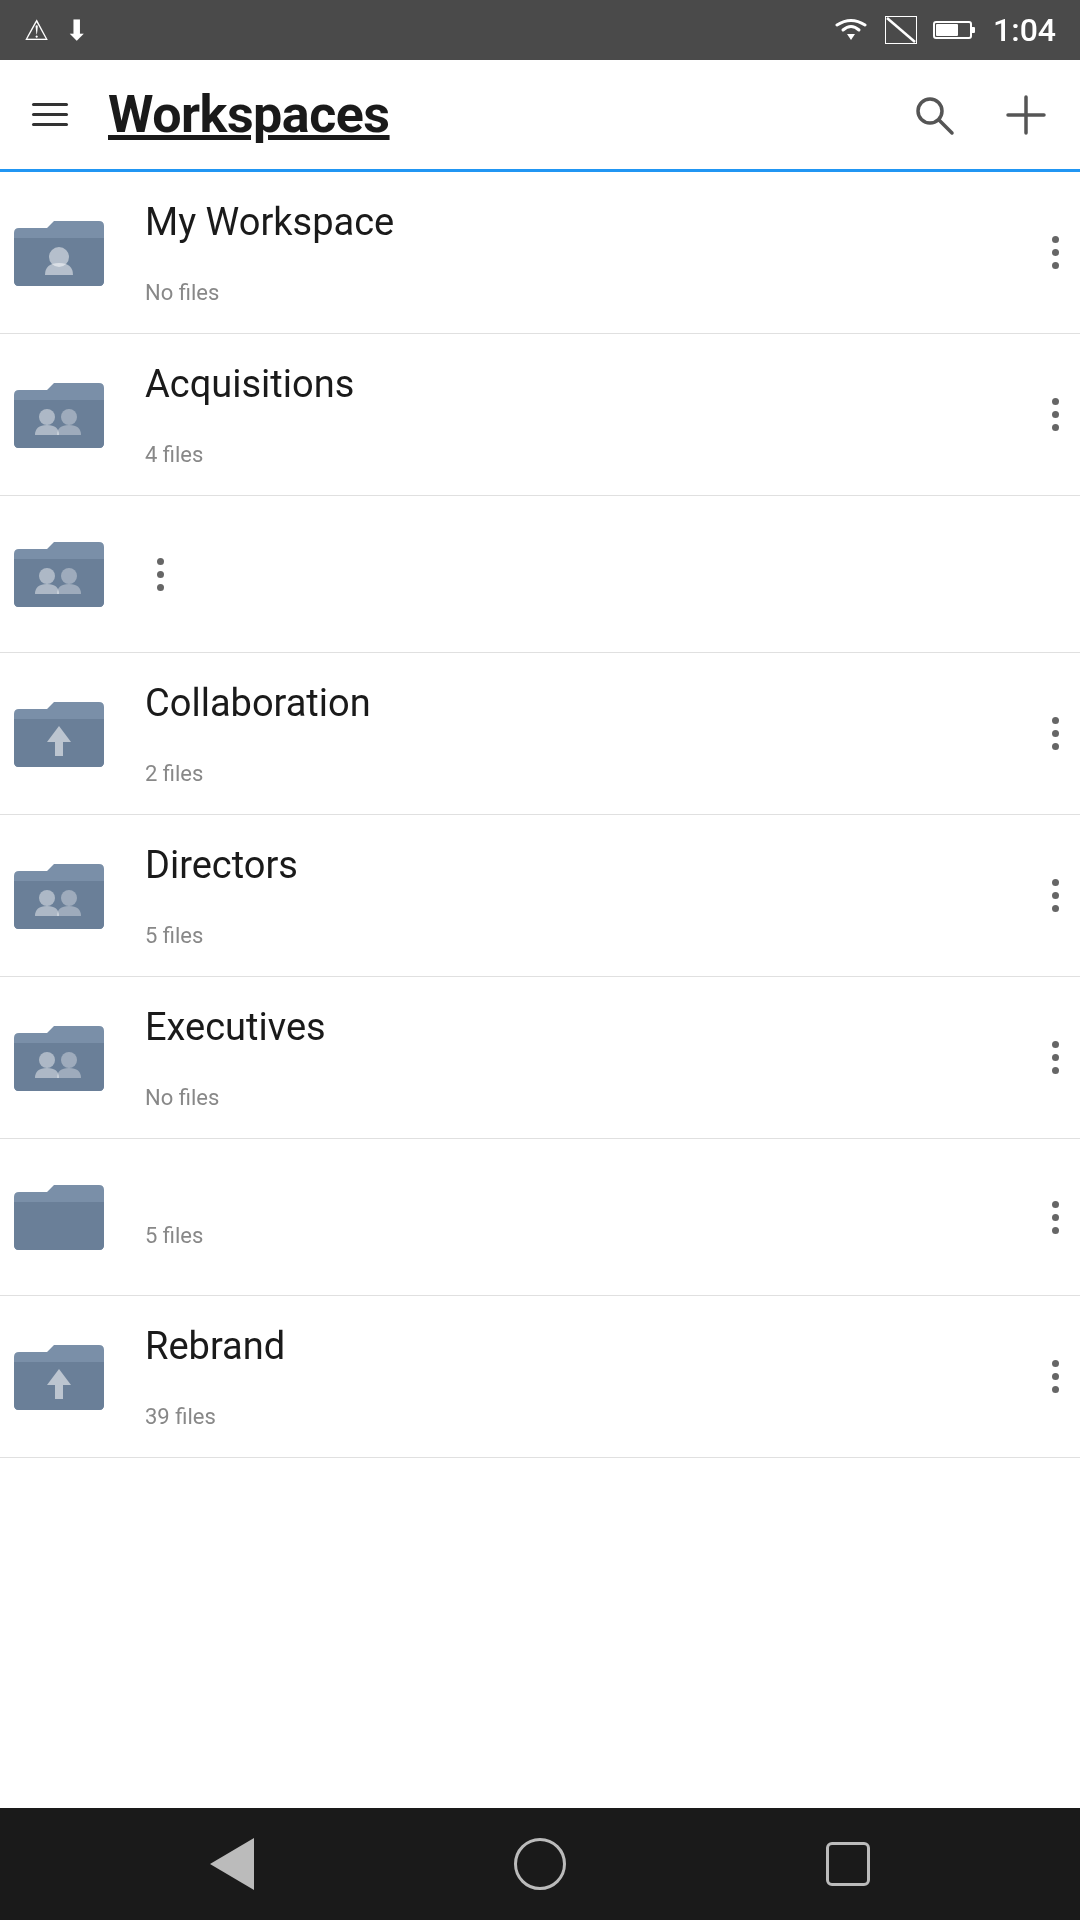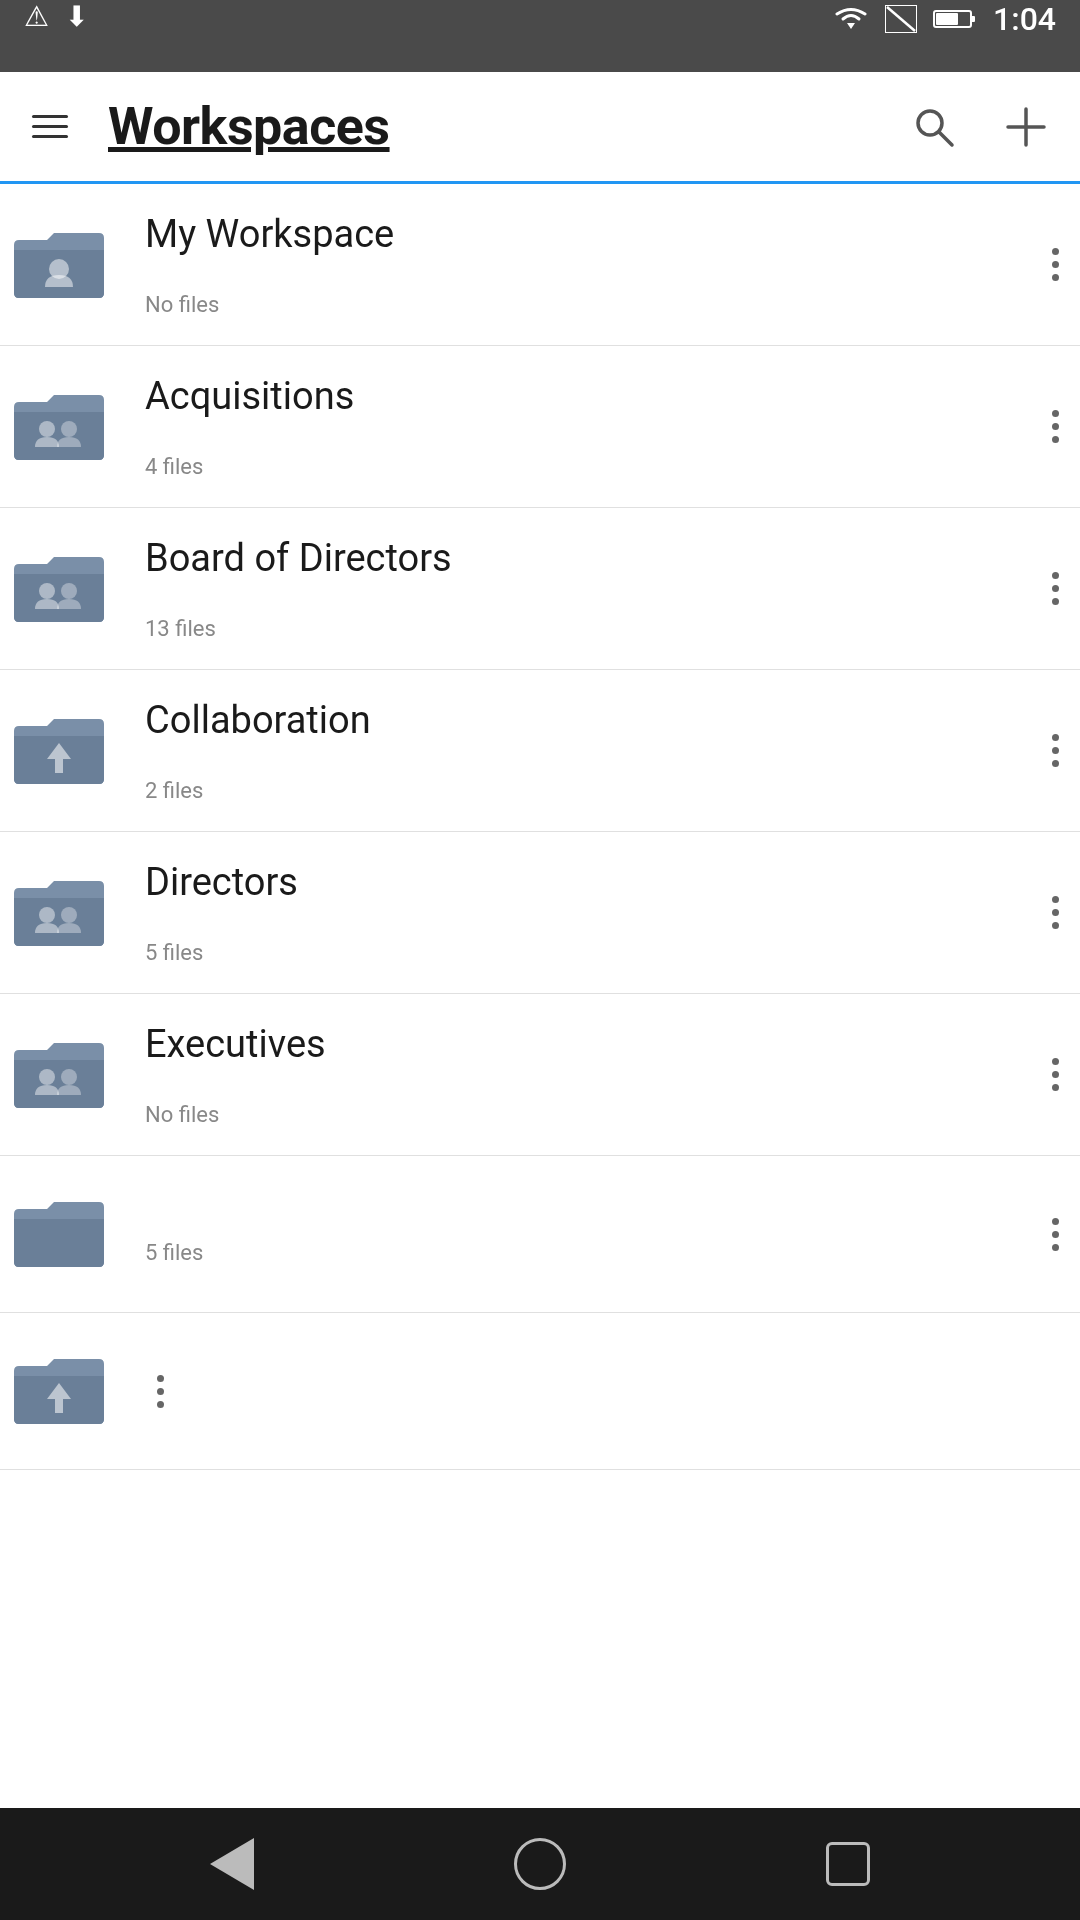--- a/index.html
+++ b/index.html
@@ -13,24 +13,24 @@
     body {
       width: 1080px;
       min-height: 1920px;
       background: #ffffff;
       display: flex;
       flex-direction: column;
     }
 
     
     .status-bar {
-      height: 72px;
+      height: 60px;
       background: #4a4a4a;
       display: flex;
-      align-items: flex-start;
+      align-items: center;
       justify-content: space-between;
       padding: 0 24px;
     }
 
     .status-bar-left {
       display: flex;
       align-items: center;
       gap: 16px;
     }
 
@@ -337,24 +337,20 @@
       <div class="workspace-icon">
         <svg class="folder-svg" viewBox="0 0 100 80" xmlns="http://www.w3.org/2000/svg">
         <path d="M5,20 Q5,15 10,15 L38,15 L45,8 L90,8 Q95,8 95,13 L95,68 Q95,73 90,73 L10,73 Q5,73 5,68 Z" fill="#7a8fa8"></path>
         <path d="M5,25 L95,25 L95,68 Q95,73 90,73 L10,73 Q5,73 5,68 Z" fill="#6a7f98"></path>
         <circle cx="38" cy="42" r="8" fill="rgba(255,255,255,0.45)"></circle>
         <path d="M26,60 Q26,50 38,50 Q50,50 50,60" fill="rgba(255,255,255,0.45)"></path>
         <circle cx="60" cy="42" r="8" fill="rgba(255,255,255,0.35)"></circle>
         <path d="M48,60 Q48,50 60,50 Q72,50 72,60" fill="rgba(255,255,255,0.35)"></path>
       </svg>
       </div>
-      <div class="workspace-info">
-        <div class="workspace-name">Board of Directors</div>
-        <div class="workspace-files">13 files</div>
-      </div>
       <button class="overflow-btn">
         <div class="dots-icon">
           <span></span>
           <span></span>
           <span></span>
         </div>
       </button>
     </div>
     <div class="workspace-item">
       <div class="workspace-icon">
@@ -440,20 +436,24 @@
         </div>
       </button>
     </div>
     <div class="workspace-item">
       <div class="workspace-icon">
         <svg class="folder-svg" viewBox="0 0 100 80" xmlns="http://www.w3.org/2000/svg">
         <path d="M5,20 Q5,15 10,15 L38,15 L45,8 L90,8 Q95,8 95,13 L95,68 Q95,73 90,73 L10,73 Q5,73 5,68 Z" fill="#7a8fa8"></path>
         <path d="M5,25 L95,25 L95,68 Q95,73 90,73 L10,73 Q5,73 5,68 Z" fill="#6a7f98"></path>
         <polygon points="50,32 62,48 54,48 54,62 46,62 46,48 38,48" fill="rgba(255,255,255,0.55)"></polygon>
       </svg>
+      </div>
+      <div class="workspace-info">
+        <div class="workspace-name">Rebrand</div>
+        <div class="workspace-files">39 files</div>
       </div>
       <button class="overflow-btn">
         <div class="dots-icon">
           <span></span>
           <span></span>
           <span></span>
         </div>
       </button>
     </div>
   </div>

